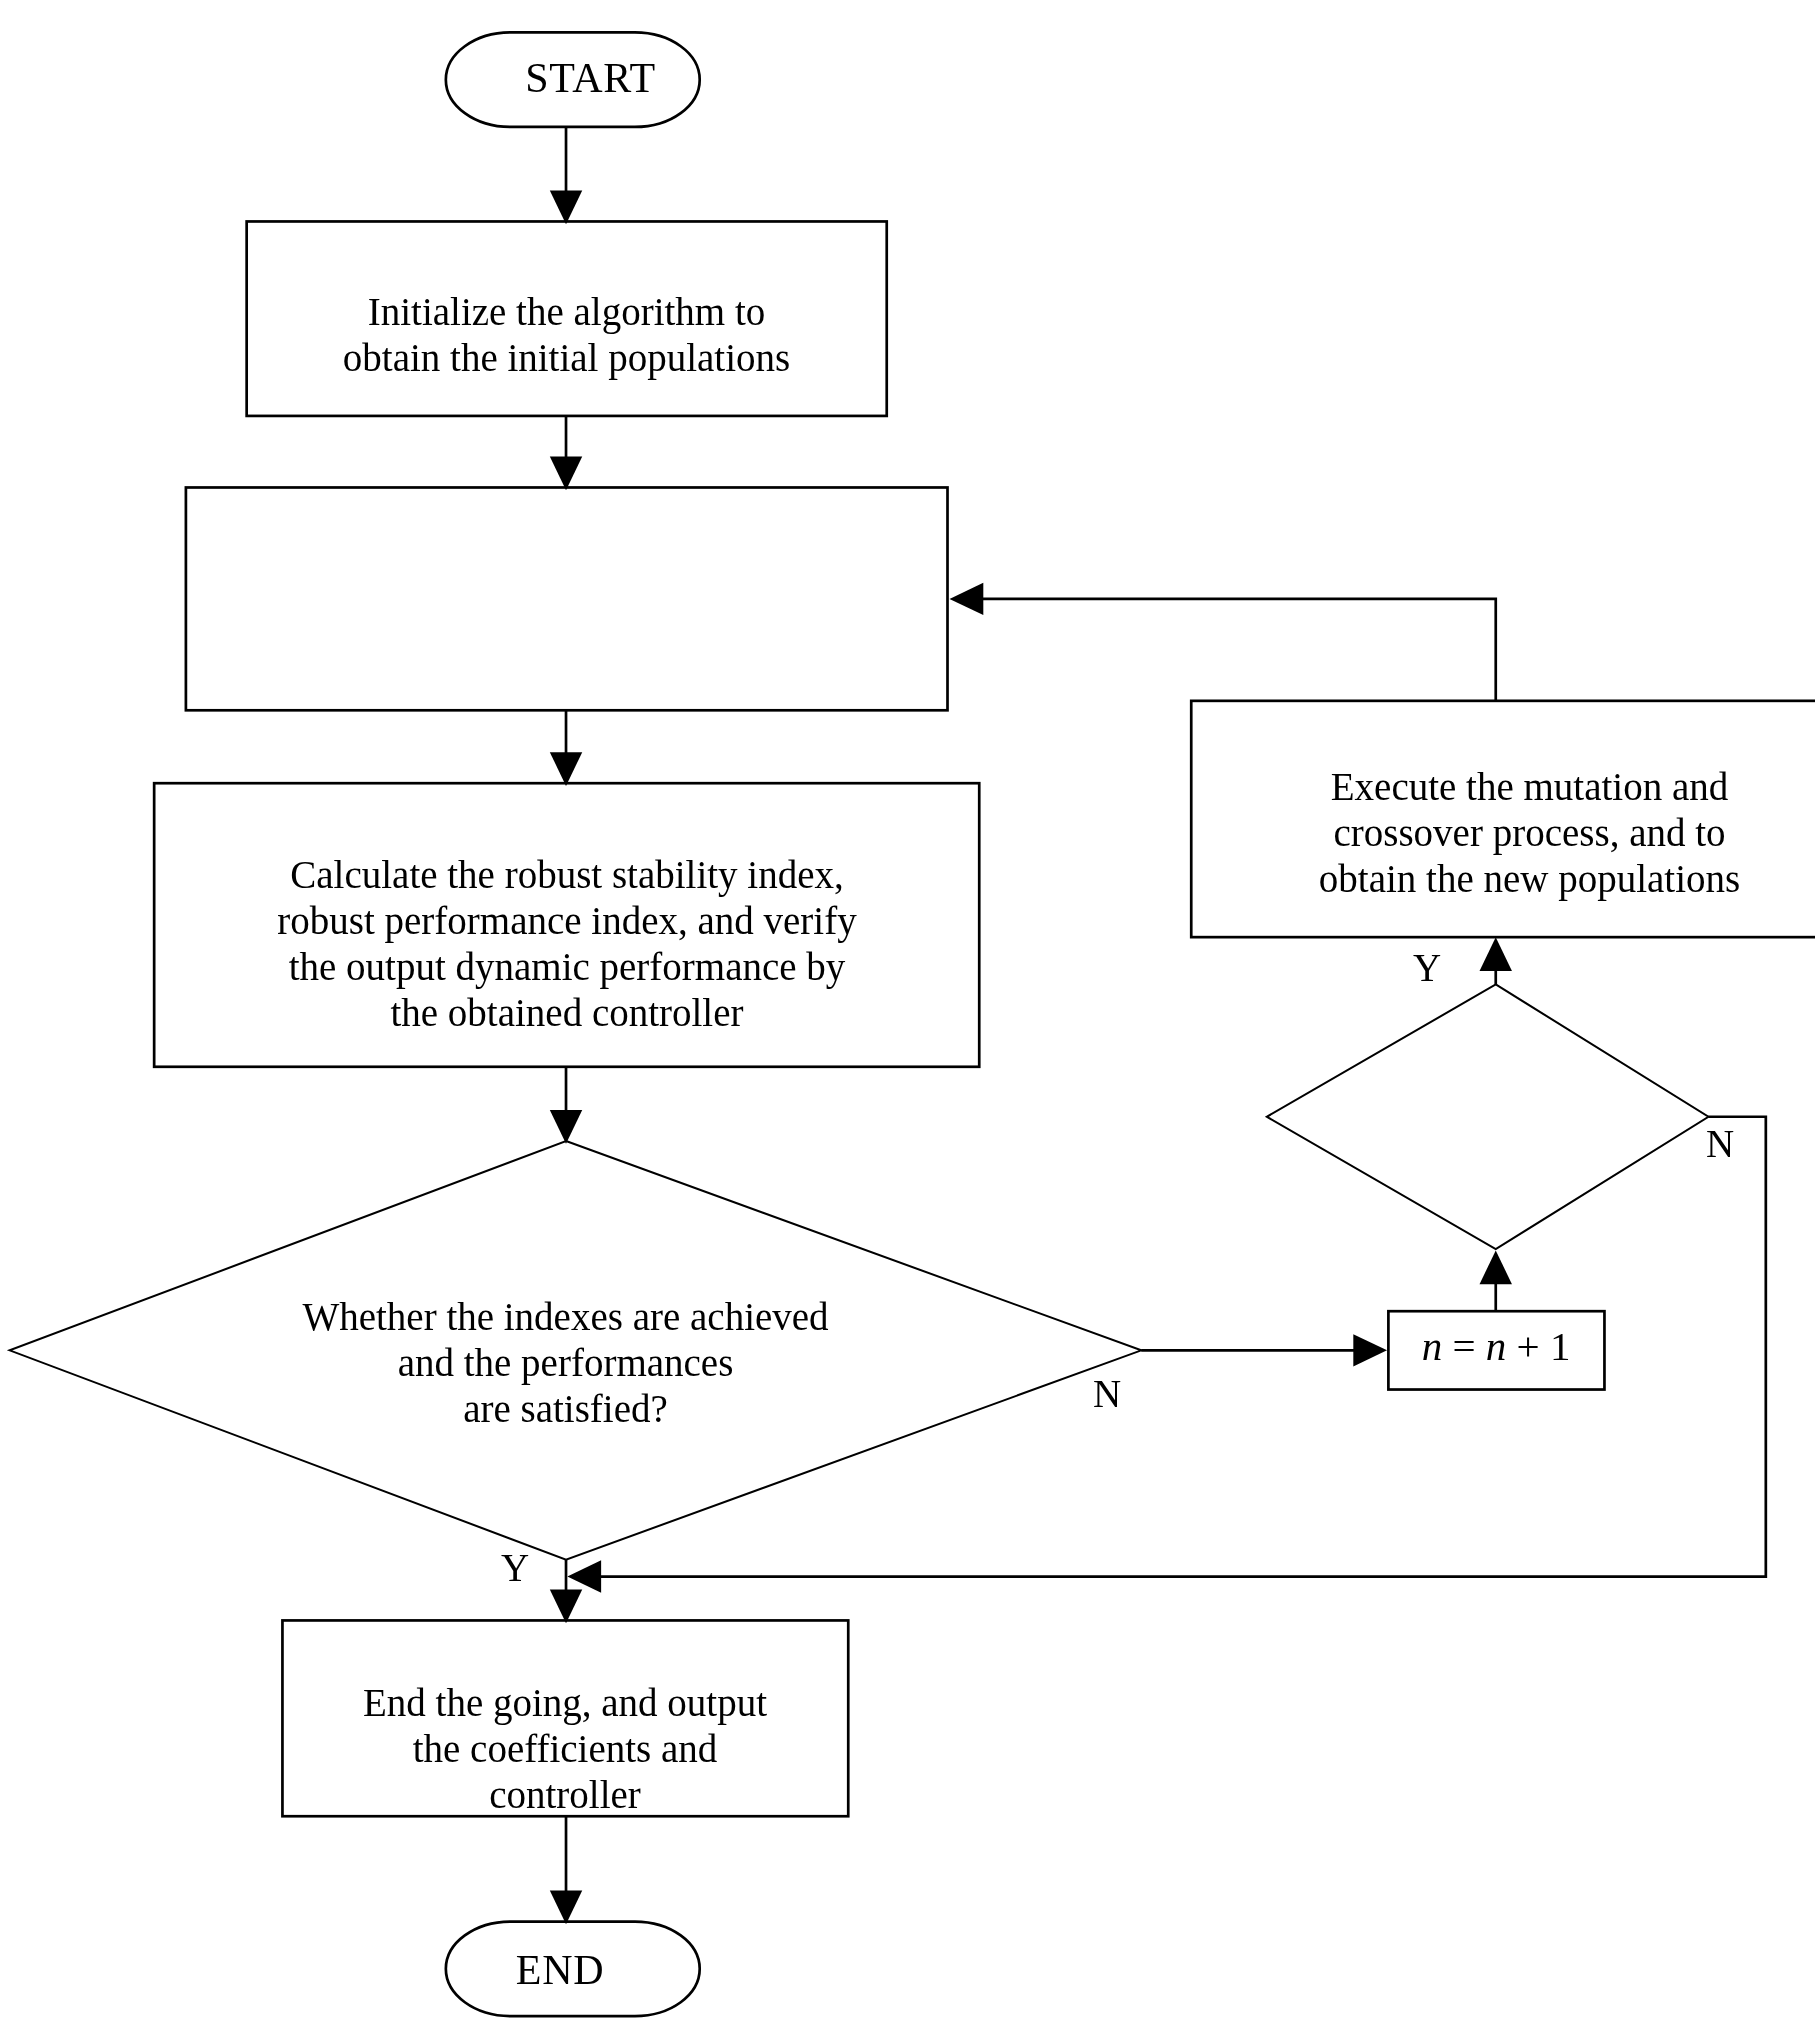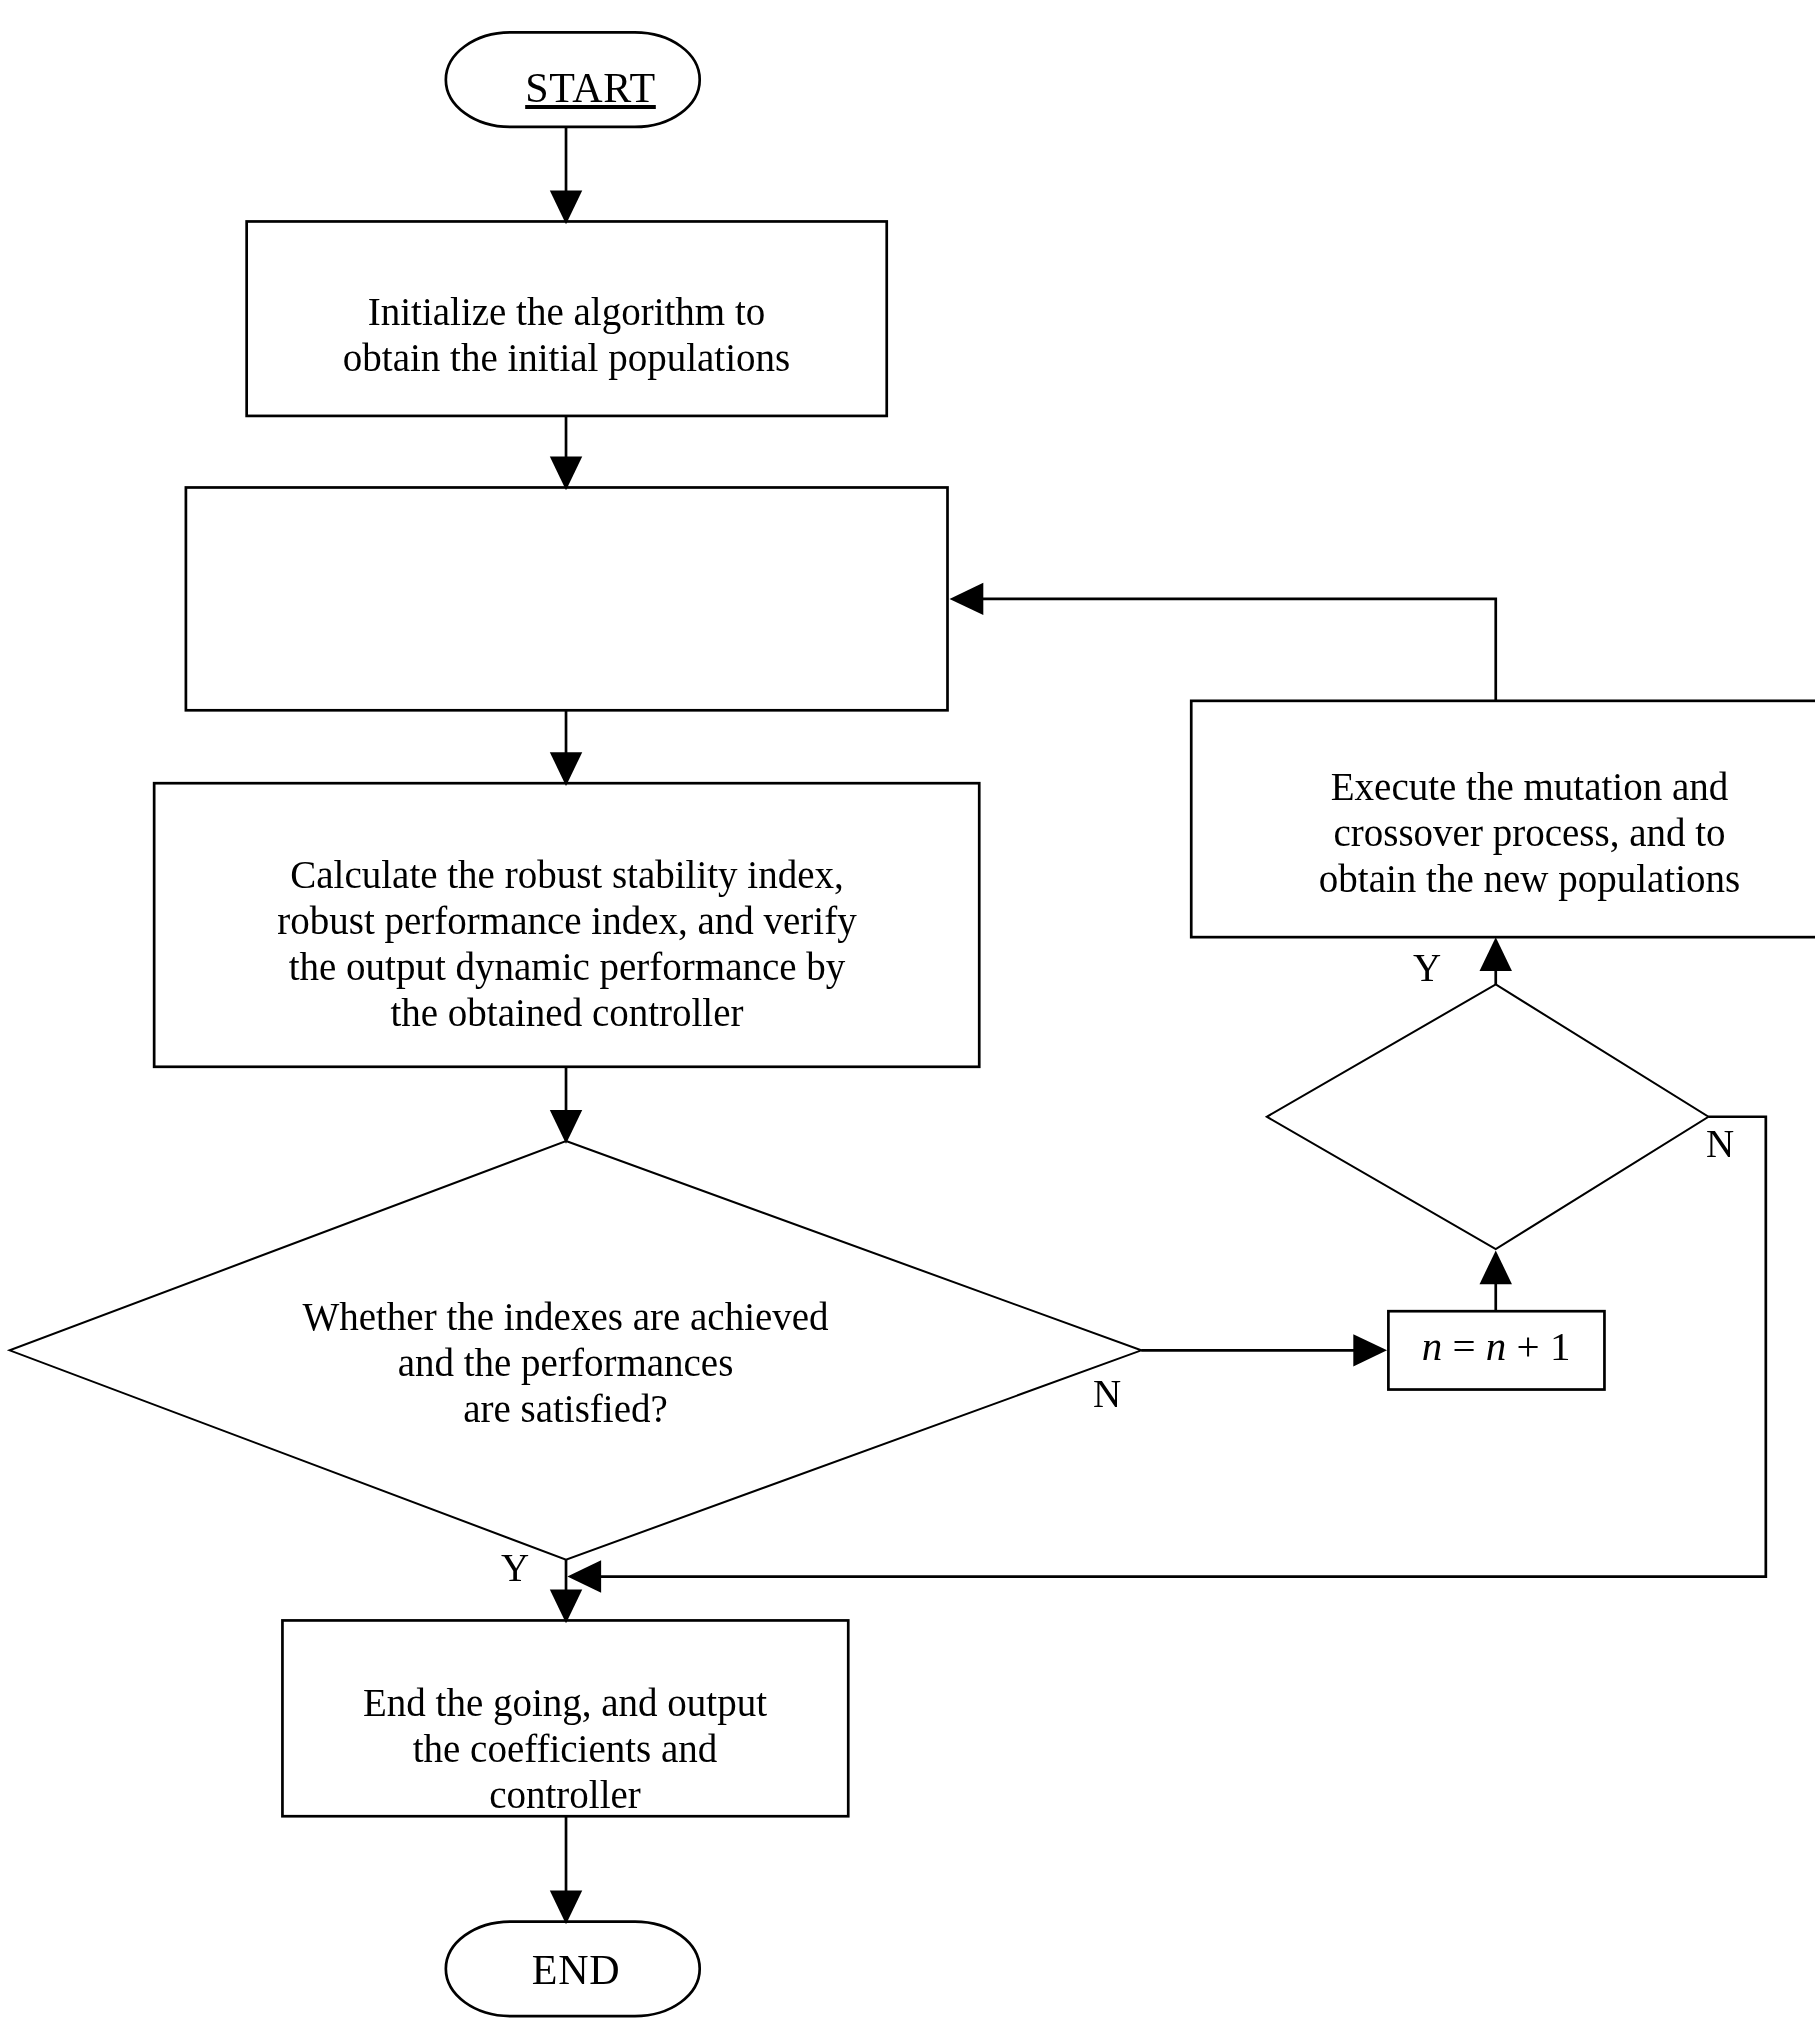--- a/index.html
+++ b/index.html
@@ -135,21 +135,21 @@
     <polygon class="arrowhead" points="840,2335 890,2311 890,2359"></polygon>
 
     <line class="conn" x1="838" y1="2310" x2="838" y2="2380"></line>
     <polygon class="arrowhead" points="838,2404 814,2354 862,2354"></polygon>
 
     <line class="conn" x1="838" y1="2690" x2="838" y2="2826"></line>
     <polygon class="arrowhead" points="838,2850 814,2800 862,2800"></polygon>
 
   </svg>
 
-  <div class="node-label terminal-label" style="left:446px; top:64px; width:289px;text-decoration:underline;">START</div>
+  <div class="node-label terminal-label" style="left:446px; top:54px; width:289px;">START</div>
 
   <div class="node-label process-label" style="left:253px; top:262px; width:627px;">Initialize the algorithm  to
 obtain the initial populations</div>
 
 
   <div class="node-label process-label" style="left:161px; top:825px; width:812px;">Calculate the robust stability index,
 robust performance index, and verify
 the output dynamic performance by
 the obtained controller</div>
 
@@ -161,21 +161,21 @@
 
 
   <div class="node-label process-label" style="left:1198px; top:737px; width:663px;">Execute the mutation and
 crossover process, and to
 obtain the new populations</div>
 
   <div class="node-label process-label" style="left:289px; top:1653px; width:552px;">End the going, and output
 the coefficients and
 controller</div>
 
-  <div class="node-label terminal-label" style="left:446px; top:1946px; width:228px;padding-left:16px;">END</div>
+  <div class="node-label terminal-label" style="left:446px; top:1946px; width:228px;">END</div>
 
   <div class="branch-label" style="left:1093px; top:1371px;">N</div>
 
   <div class="branch-label" style="left:501px; top:1545px;">Y</div>
 
   <div class="branch-label" style="left:1413px; top:945px;">Y</div>
 
   <div class="branch-label" style="left:1706px; top:1121px;">N</div>
 
 </div>

